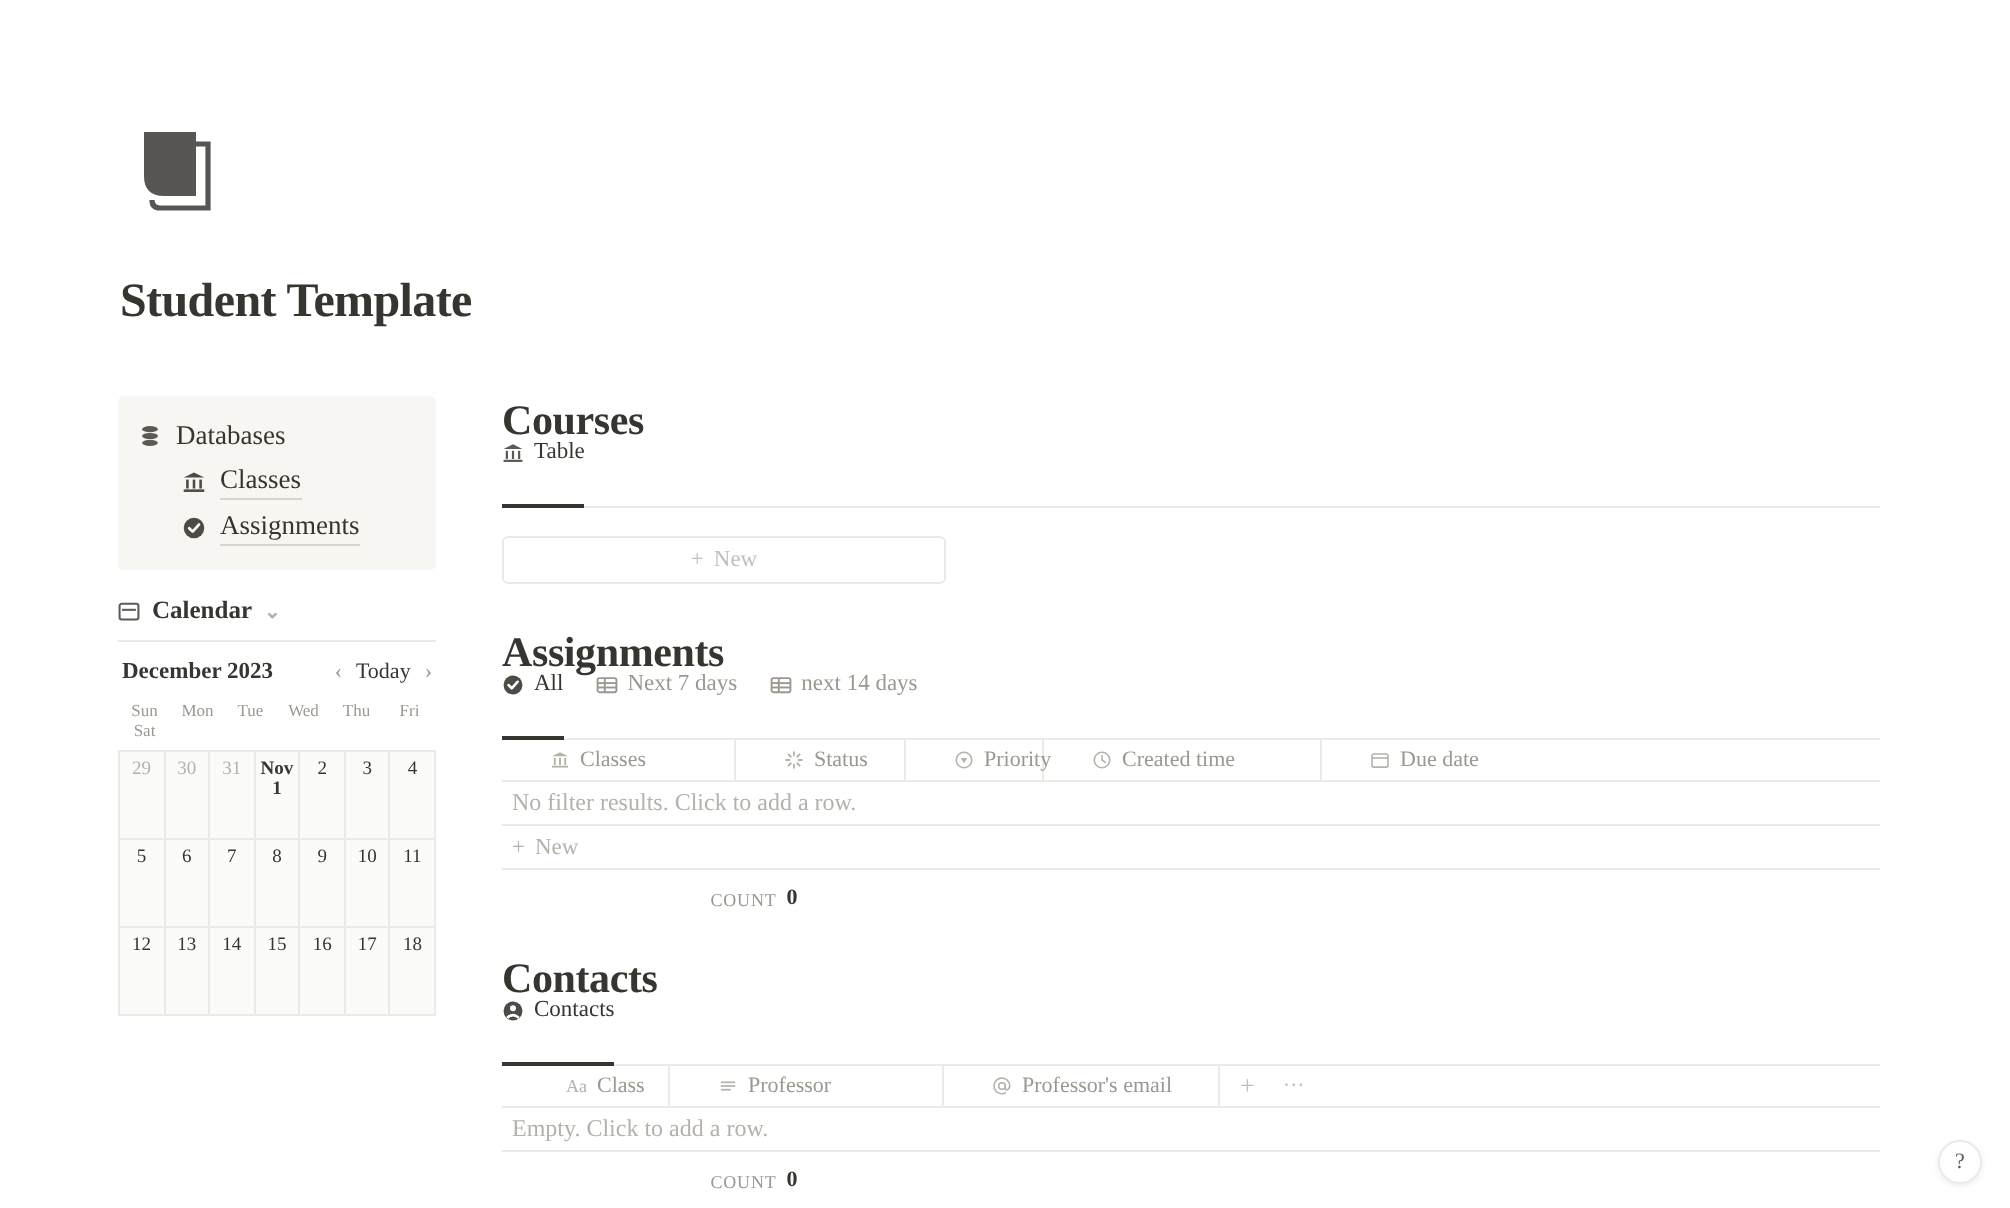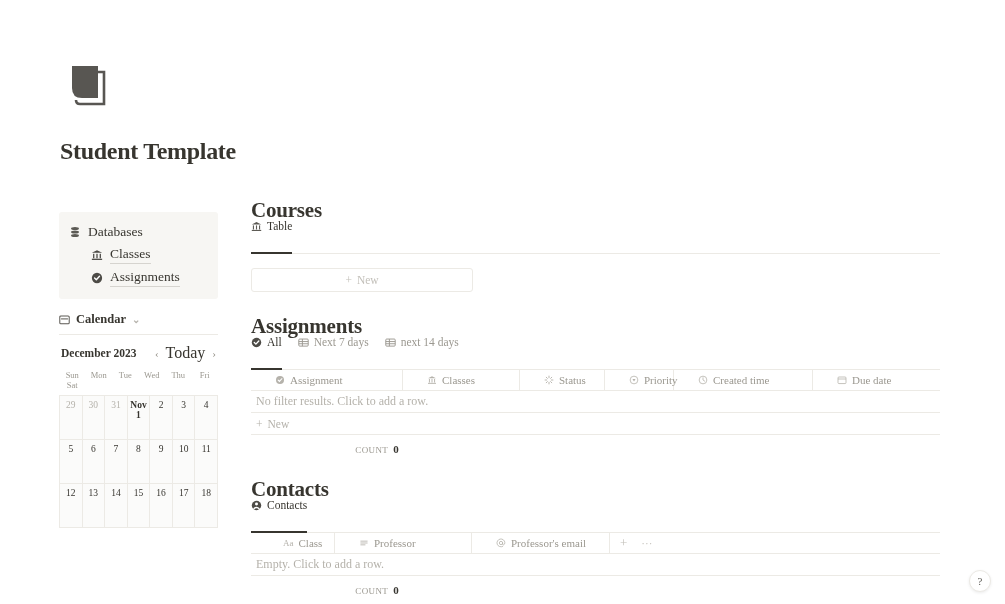--- a/index.html
+++ b/index.html
@@ -18,21 +18,21 @@
     width: 40px; height: 44px;
   }
   .page-title {
     position: absolute; left: 60px; top: 138px;
     font-size: 24px; font-weight: bold;
     letter-spacing: -0.3px; color: #37352f;
     font-family: "Liberation Serif", "DejaVu Serif", serif;
   }
 
   
-  .sidebar { position: absolute; left: 59px; top: 212px; width: 159px; }
+  .sidebar { position: absolute; left: 59px; top: 198px; width: 159px; }
   .nav-block {
     background: #f7f6f3;
     border-radius: 3px;
     padding: 9px 10px 10px 10px;
   }
   .nav-item {
     display: flex; align-items: center; gap: 7px;
     padding: 2px 0; font-size: 13.5px; color: #37352f;
     line-height: 18px; cursor: pointer;
   }
@@ -52,21 +52,21 @@
 
   
   .cal { margin-top: 9px; width: 159px; }
   .cal-head {
     display: flex; align-items: center; justify-content: space-between;
     padding: 0 2px 8px 2px;
   }
   .cal-month { font-size: 11.5px; font-weight: bold; color: #37352f; }
   .cal-nav { display: flex; align-items: center; gap: 7px; font-size: 11px; color: #6b6a65; }
   .cal-arrow { color: #9b9890; cursor: pointer; font-size: 11px; }
-  .cal-today { cursor: pointer; color: #37352f; font-size: 16px; }
+  .cal-today { cursor: pointer; color: #37352f; font-size: 11px; }
   .cal-dow {
     display: grid; grid-template-columns: repeat(6, 1fr);
     font-size: 8.5px; color: #9b9890; text-align: center;
     padding-bottom: 5px;
   }
   .cal-grid {
     display: grid; grid-template-columns: repeat(7, 1fr);
     border-top: 1px solid #eceae5;
     border-left: 1px solid #eceae5;
   }
@@ -316,29 +316,20 @@
               <line x1="1" y1="8.6" x2="13" y2="8.6" stroke="#9b9890" stroke-width="1.2"></line>
               <line x1="5.6" y1="2.6" x2="5.6" y2="11.6" stroke="#9b9890" stroke-width="1.2"></line>
             </svg>
           </span>
           <span>next 14 days</span>
         </div>
       </div>
 
       <div class="tbl">
         <div class="tbl-head" id="asg-head">
-            <div class="th" style="width: 152px;">
-              <span class="ico">
-                <svg viewBox="0 0 14 14" width="10" height="10">
-                  <circle cx="7" cy="7" r="5.6" fill="#b5b2ab"></circle>
-                  <path d="M4.4 7.1 L6.2 8.9 L9.7 5.2" fill="none" stroke="#fff" stroke-width="1.5" stroke-linecap="round"></path>
-                </svg>
-              </span>
-              <span>Assignment</span>
-            </div>
             <div class="th" style="width: 117px;">
               <span class="ico">
                 <svg viewBox="0 0 14 14" width="10" height="10">
                   <path d="M7 1.6 L12.6 4.4 H1.4 Z" fill="#b5b2ab"></path>
                   <rect x="2.7" y="5.5" width="1.3" height="5" fill="#b5b2ab"></rect>
                   <rect x="6.35" y="5.5" width="1.3" height="5" fill="#b5b2ab"></rect>
                   <rect x="10" y="5.5" width="1.3" height="5" fill="#b5b2ab"></rect>
                   <rect x="1.4" y="11" width="11.2" height="1.3" fill="#b5b2ab"></rect>
                 </svg>
               </span>

